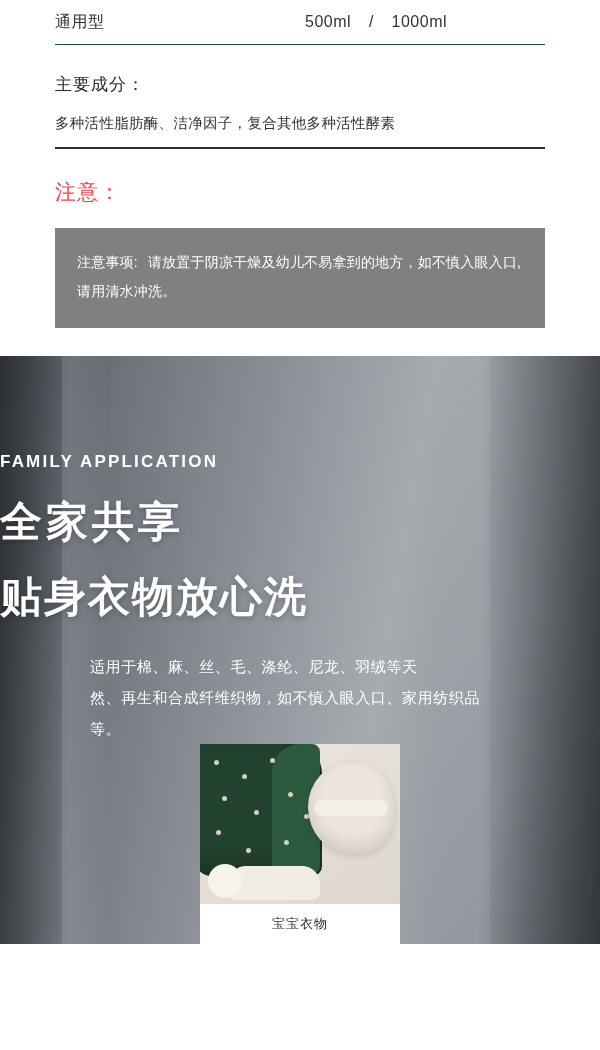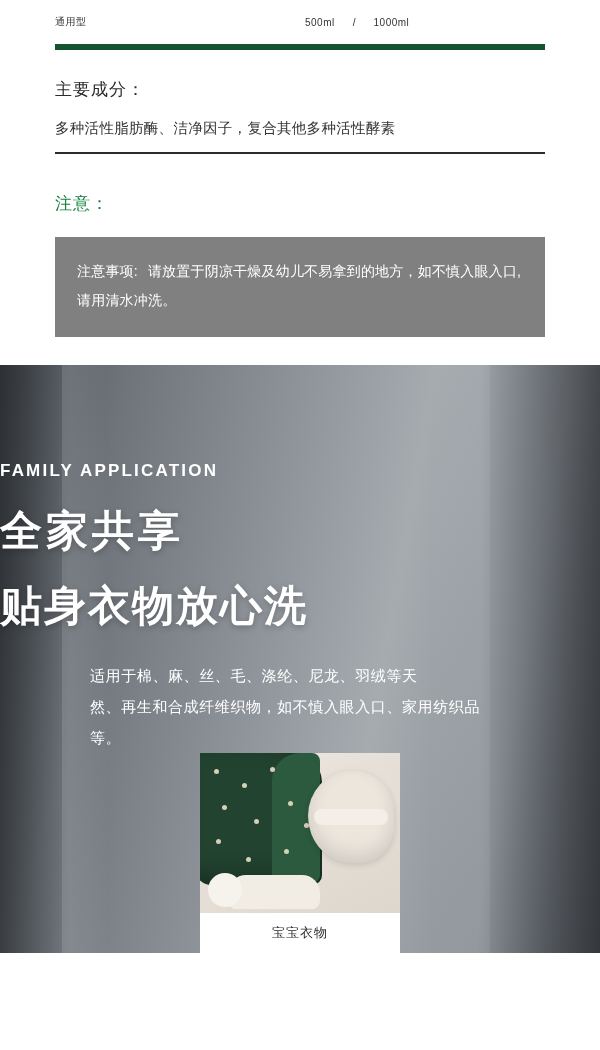--- a/index.html
+++ b/index.html
@@ -18,22 +18,22 @@
   
   .spec-section {
     padding: 0 55px;
     box-sizing: border-box;
   }
 
   .spec-row {
     display: flex;
     align-items: center;
     height: 44px;
-    border-bottom: 6px solid #14532d;
-    font-size: 10px;
+    border-bottom: 1px solid #14532d;
+    font-size: 16px;
     color: #333333;
   }
   .spec-row .spec-label {
     width: 250px;
     letter-spacing: 0.5px;
   }
   .spec-row .spec-values {
     display: flex;
     align-items: center;
   }
@@ -55,23 +55,23 @@
 
   .ingredients-line {
     font-size: 14.5px;
     color: #333333;
     padding: 18px 0 14px 0;
     border-bottom: 2px solid #2b2b2b;
     letter-spacing: 0.3px;
   }
 
   .notice-title {
-    font-size: 17px;
-    color: #15803d;
-    margin-top: 38px;
+    font-size: 21px;
+    color: #ef4444;
+    margin-top: 29px;
     letter-spacing: 1px;
   }
 
   .notice-body {
     font-size: 14.5px;
     color: #3a3a3a;
     line-height: 30px;
     margin-top: 14px;
     letter-spacing: 0.2px;
   }

